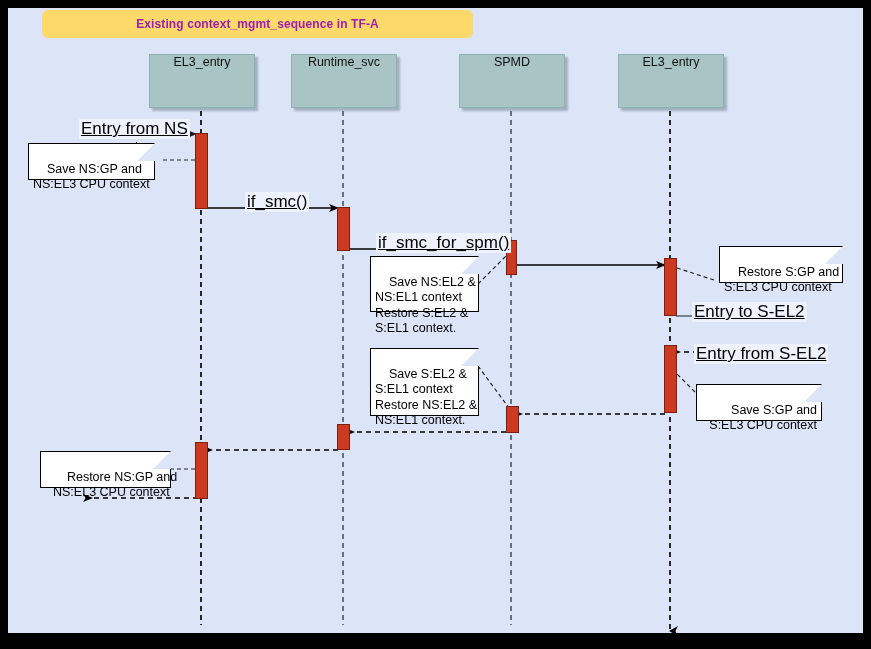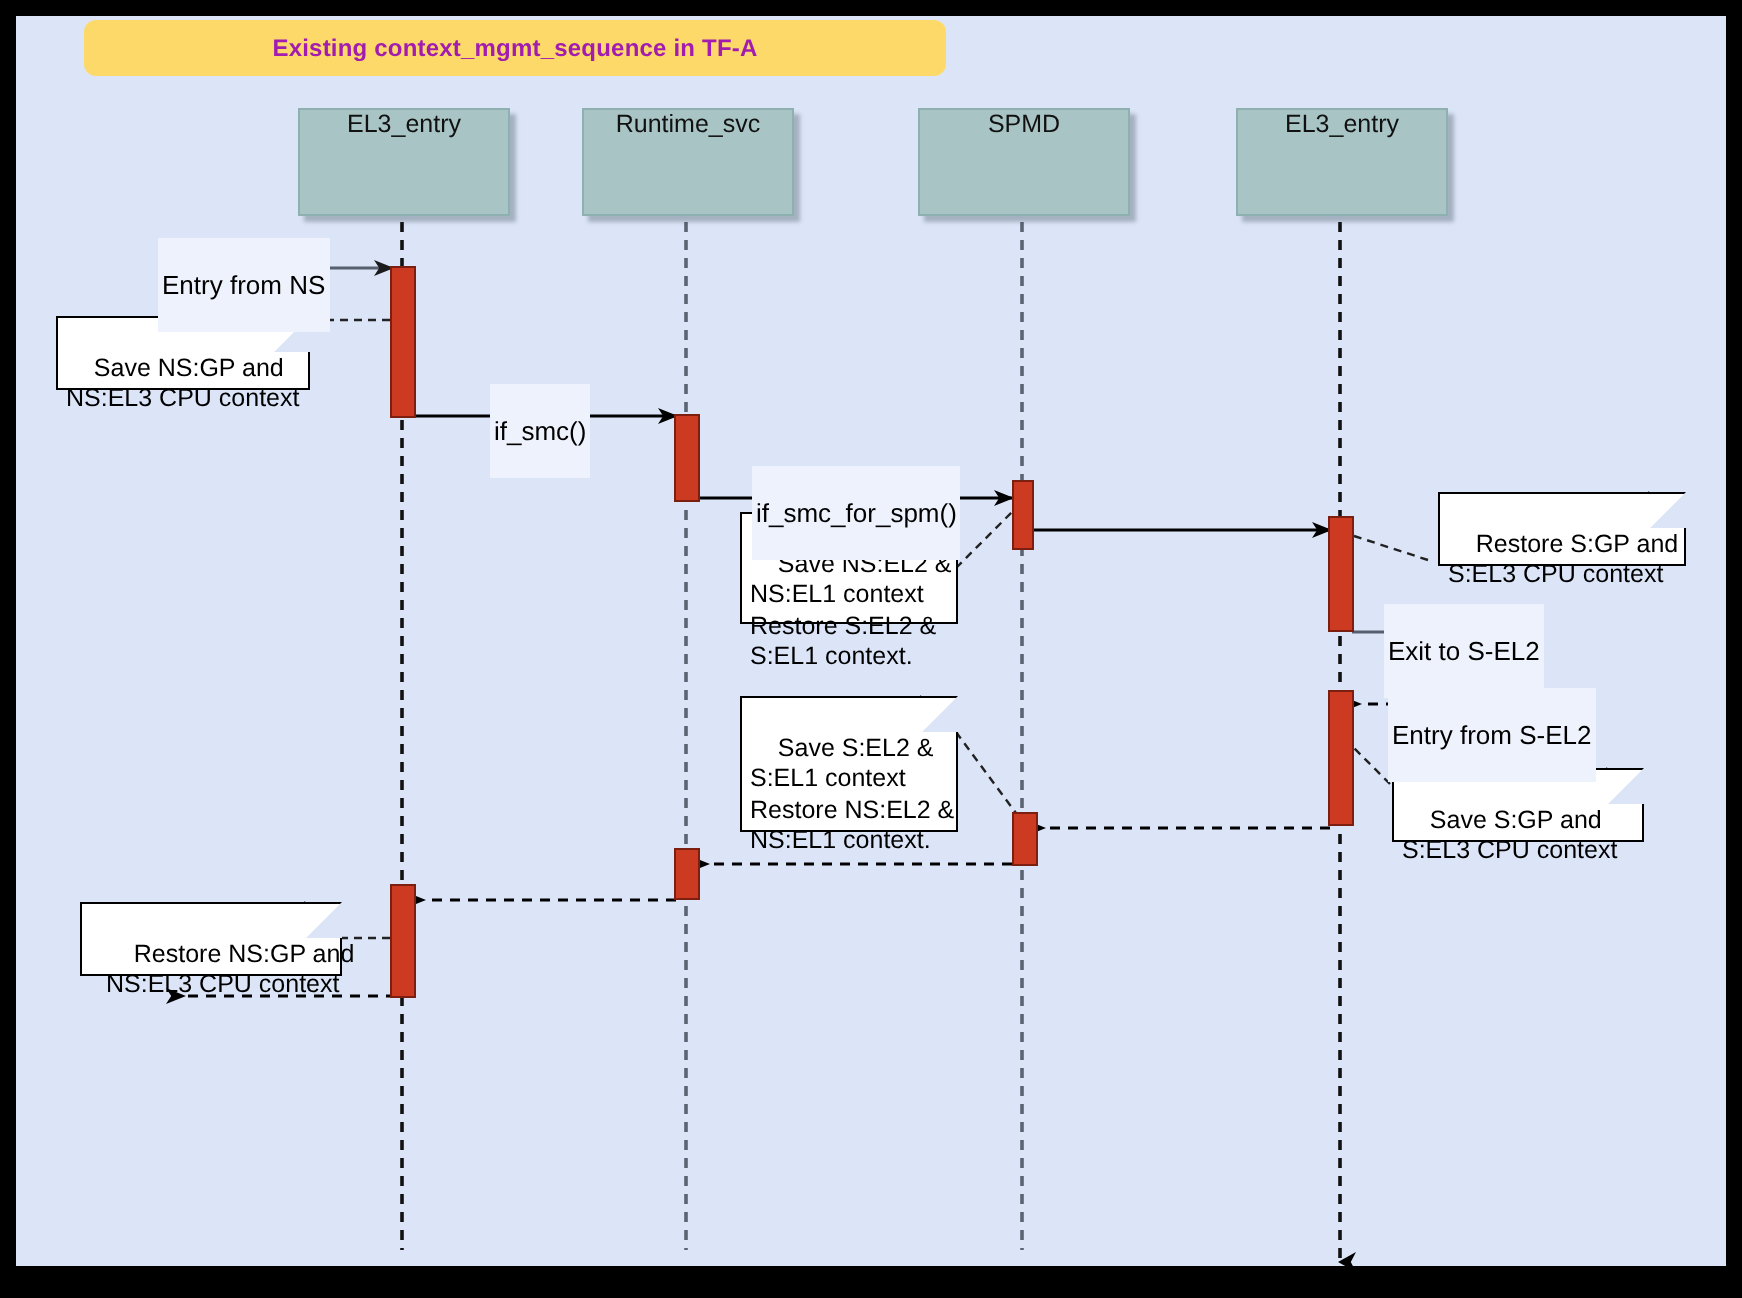--- a/index.html
+++ b/index.html
@@ -83,25 +83,26 @@
     position: absolute;
     right: -1px;
     top: -1px;
     border-style: solid;
     border-width: 0 0 18px 18px;
     border-color: transparent transparent #dce5f8 transparent;
   }
   
   .msg-label {
     position: absolute;
-    font-size: 13px;
+    font-size: 17px;
     color: #000;
     background: #eef2fc;
-    padding: 16px 2px;
+    padding: 0 2px;
     white-space: nowrap;
+    text-decoration: underline;
   }
 </style>
 </head>
 <body>
 
 <div id="canvas">
 
   <div id="title-banner">Existing context_mgmt_sequence in TF-A</div>
 
   <svg id="svg-layer" viewBox="0 0 855 625" xmlns="http://www.w3.org/2000/svg">
@@ -217,21 +218,21 @@
 
   <div class="activation" style="left:187px; top:125px; width:13px; height:76px;"></div>
   <div class="activation" style="left:329px; top:199px; width:13px; height:44px;"></div>
   <div class="activation" style="left:498px; top:232px; width:11px; height:35px;"></div>
   <div class="activation" style="left:656px; top:250px; width:13px; height:58px;"></div>
   <div class="activation" style="left:656px; top:337px; width:13px; height:68px;"></div>
   <div class="activation" style="left:498px; top:398px; width:13px; height:27px;"></div>
   <div class="activation" style="left:329px; top:416px; width:13px; height:26px;"></div>
   <div class="activation" style="left:187px; top:434px; width:13px; height:57px;"></div>
 
-  <div class="note" style="left:20px; top:150px; width:127px; height:37px;">
+  <div class="note" style="left:20px; top:135px; width:127px; height:37px;">
     <span>Save NS:GP and
 NS:EL3 CPU context</span>
     <span class="fold-outer"></span>
   </div>
 
   <div class="note" style="left:362px; top:248px; width:109px; height:56px;">
     <span>Save NS:EL2 &amp;
 NS:EL1 context
 Restore S:EL2 &amp;
 S:EL1 context.</span>
@@ -245,35 +246,35 @@
   </div>
 
   <div class="note" style="left:362px; top:340px; width:109px; height:68px;">
     <span>Save S:EL2 &amp;
 S:EL1 context
 Restore NS:EL2 &amp;
 NS:EL1 context.</span>
     <span class="fold-outer"></span>
   </div>
 
-  <div class="note" style="left:688px; top:376px; width:126px; height:37px;">
+  <div class="note" style="left:688px; top:376px; width:126px; height:37px;text-align:right;">
     <span>Save S:GP and
 S:EL3 CPU context</span>
     <span class="fold-outer"></span>
   </div>
 
   <div class="note" style="left:32px; top:443px; width:131px; height:37px;padding-left:12px;">
     <span>Restore NS:GP and
 NS:EL3 CPU context</span>
     <span class="fold-outer"></span>
   </div>
 
   <div class="msg-label" style="left:71px; top:111px;">Entry from NS</div>
 
   <div class="msg-label" style="left:237px; top:184px;">if_smc()</div>
 
   <div class="msg-label" style="left:368px; top:225px;">if_smc_for_spm()</div>
 
-  <div class="msg-label" style="left:684px; top:294px;">Exit to S-EL2</div>
+  <div class="msg-label" style="left:684px; top:294px;">Entry to S-EL2</div>
 
   <div class="msg-label" style="left:686px; top:336px;">Entry from S-EL2</div>
 
 </div>
 
 </body></html>

